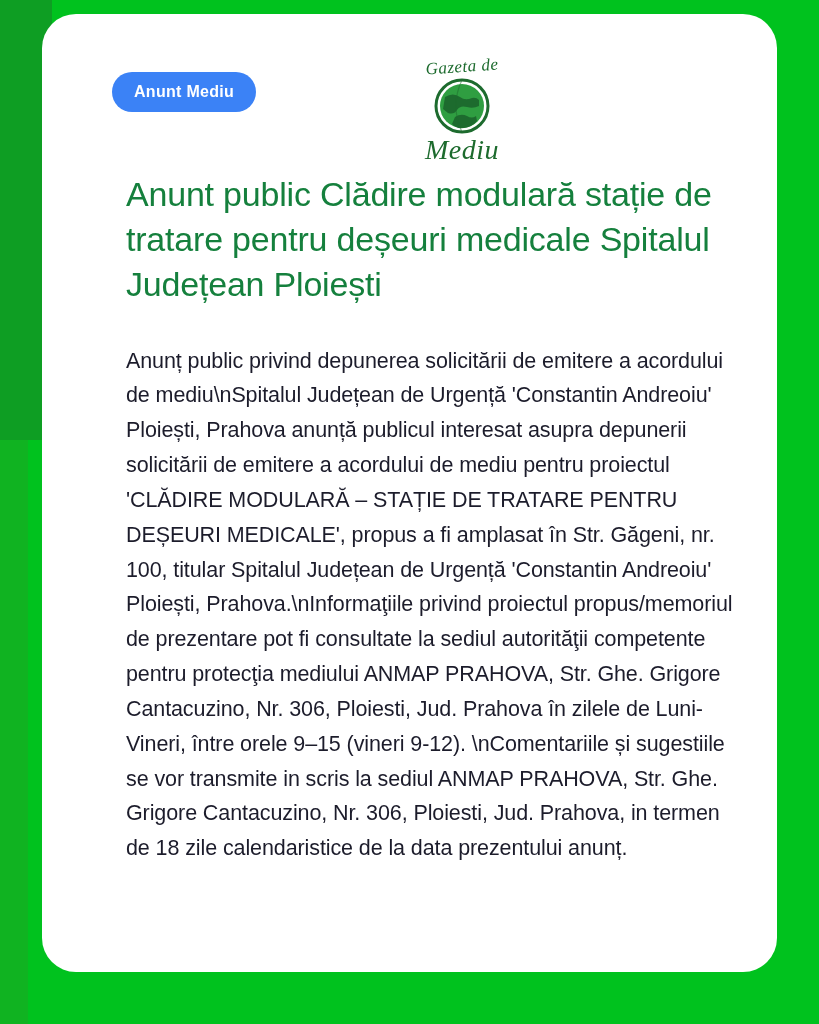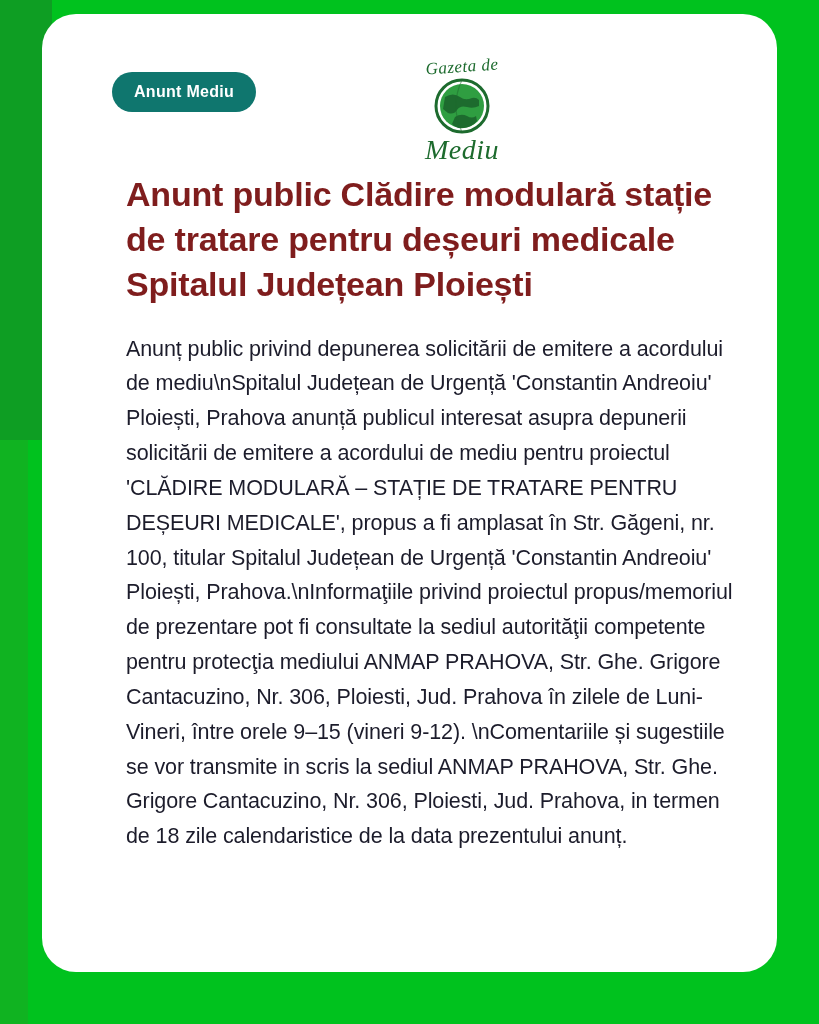--- a/index.html
+++ b/index.html
@@ -40,21 +40,21 @@
     border-radius: 34px;
     box-sizing: border-box;
     padding: 30px 42px 20px 42px;
   }
   .card-head {
     position: relative;
     height: 110px;
   }
   .badge {
     display: inline-block;
-    background: #0f766e;
+    background: #3b82f6;
     color: #ffffff;
     font-size: 16px;
     font-weight: bold;
     letter-spacing: 0.3px;
     padding: 11px 22px;
     border-radius: 22px;
     position: absolute;
     left: 28px;
     top: 28px;
   }
@@ -87,27 +87,27 @@
     font-size: 28px;
     color: #1d6b2e;
     line-height: 1;
     margin-top: 1px;
     letter-spacing: 0.5px;
   }
   h1.title {
     margin: 18px 0 0 42px;
     font-size: 34px;
     line-height: 1.33;
-    font-weight: bold;
-    color: #7f1d1d;
+    font-weight: normal;
+    color: #15803d;
     letter-spacing: -0.2px;
     max-width: 640px;
   }
   .body-text {
-    margin: 24px 0 0 42px;
+    margin: 36px 0 0 42px;
     font-size: 21.5px;
     line-height: 1.62;
     color: #1c1c2b;
     max-width: 655px;
     letter-spacing: -0.1px;
   }
 </style>
 </head>
 <body>
 

